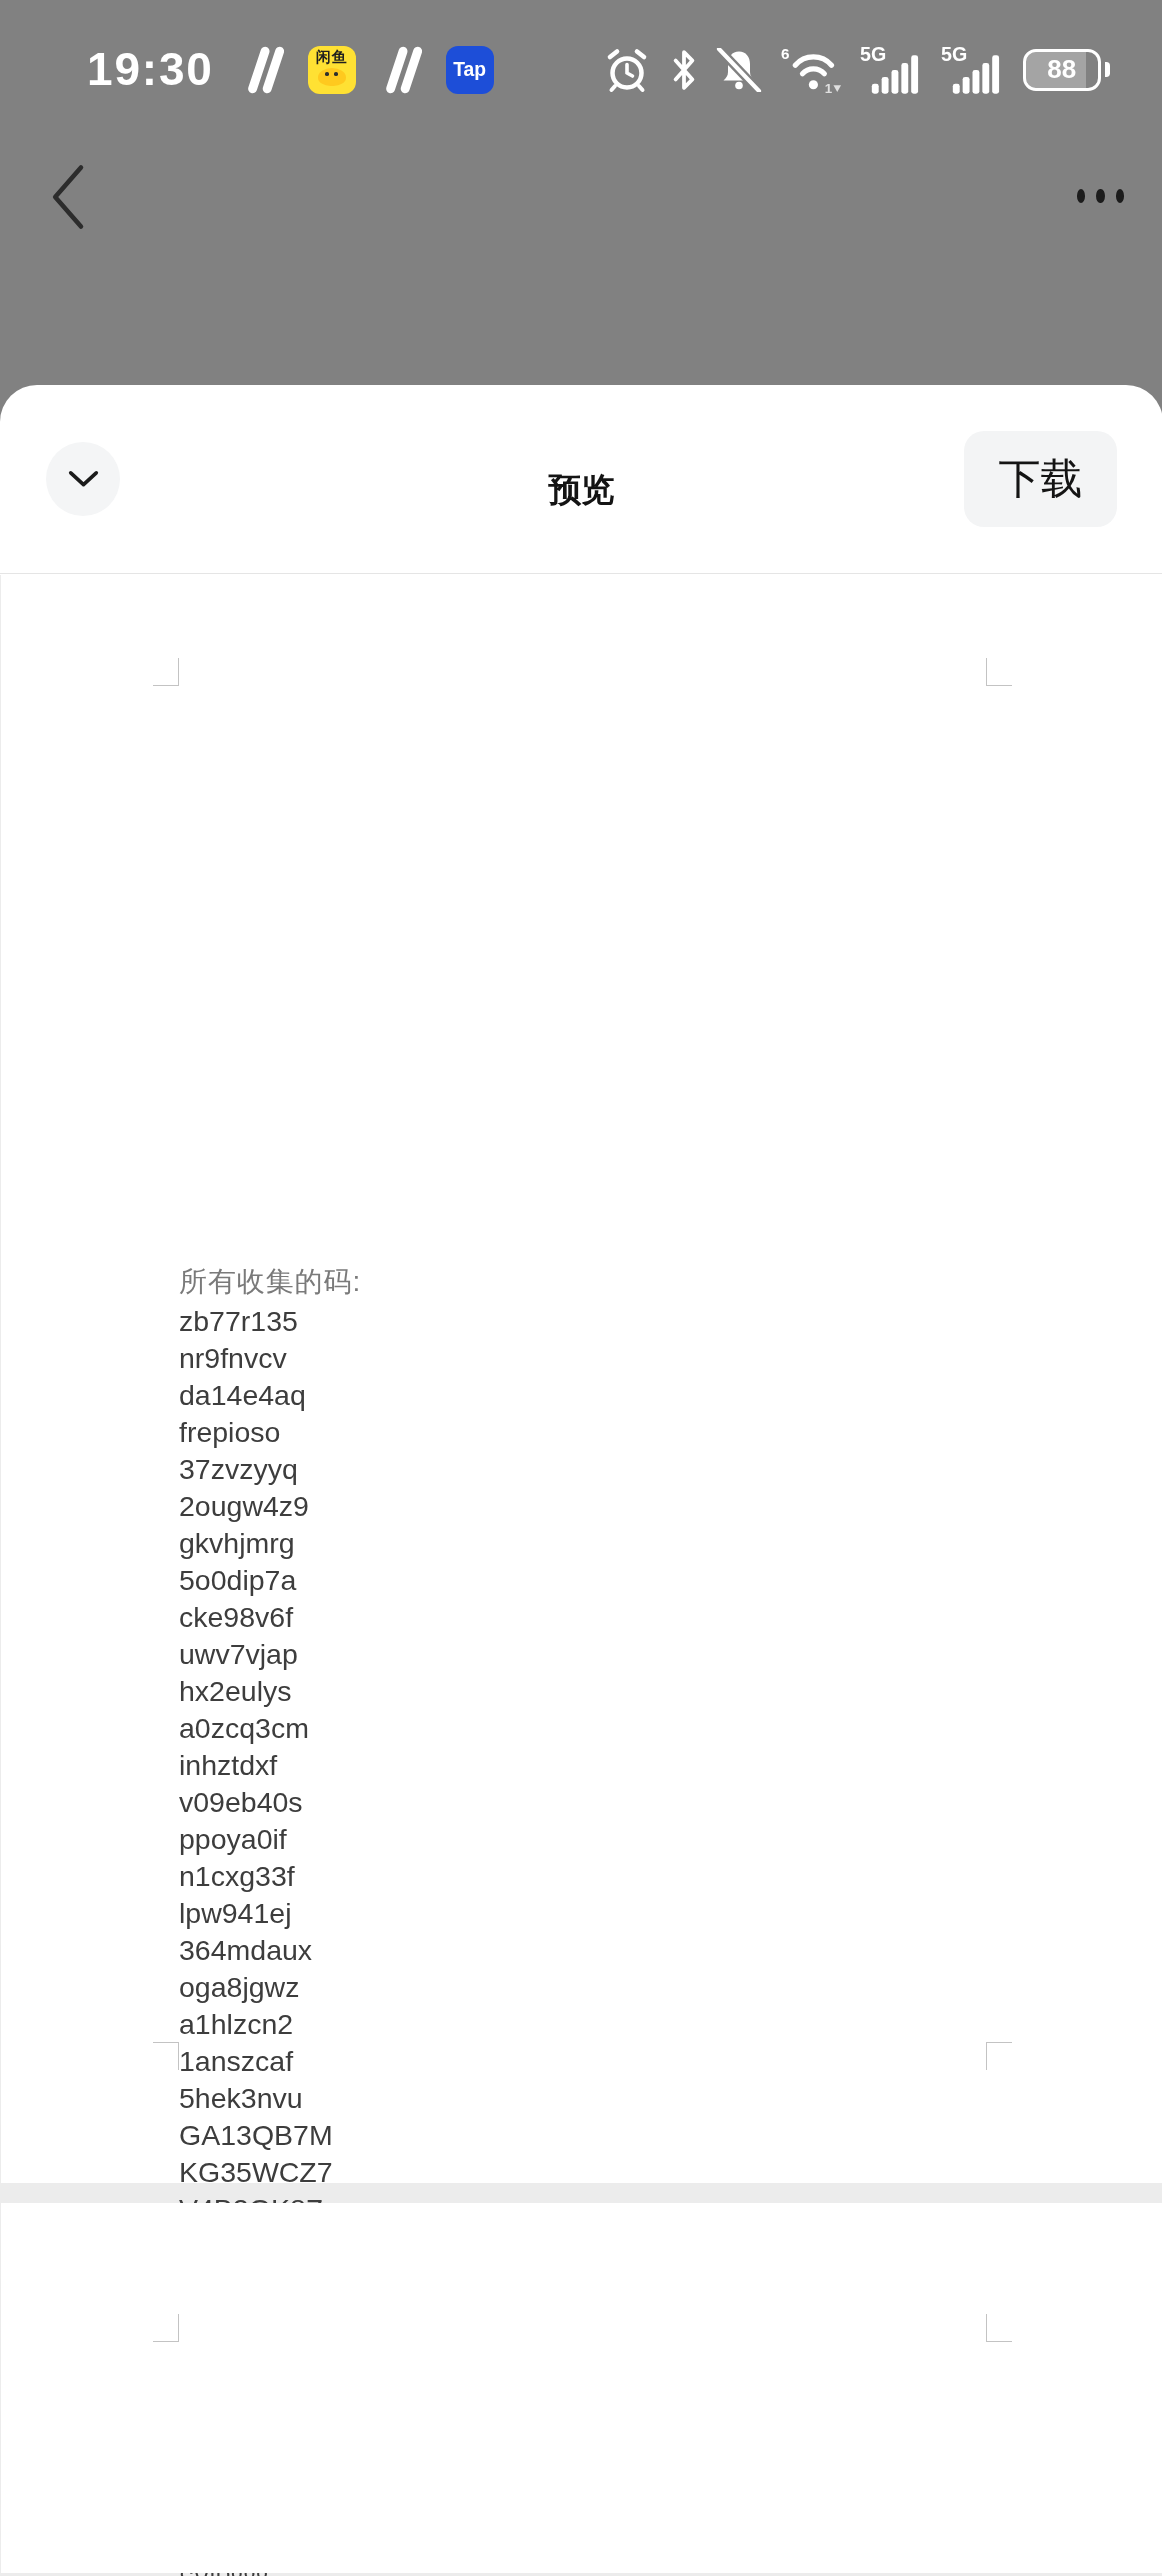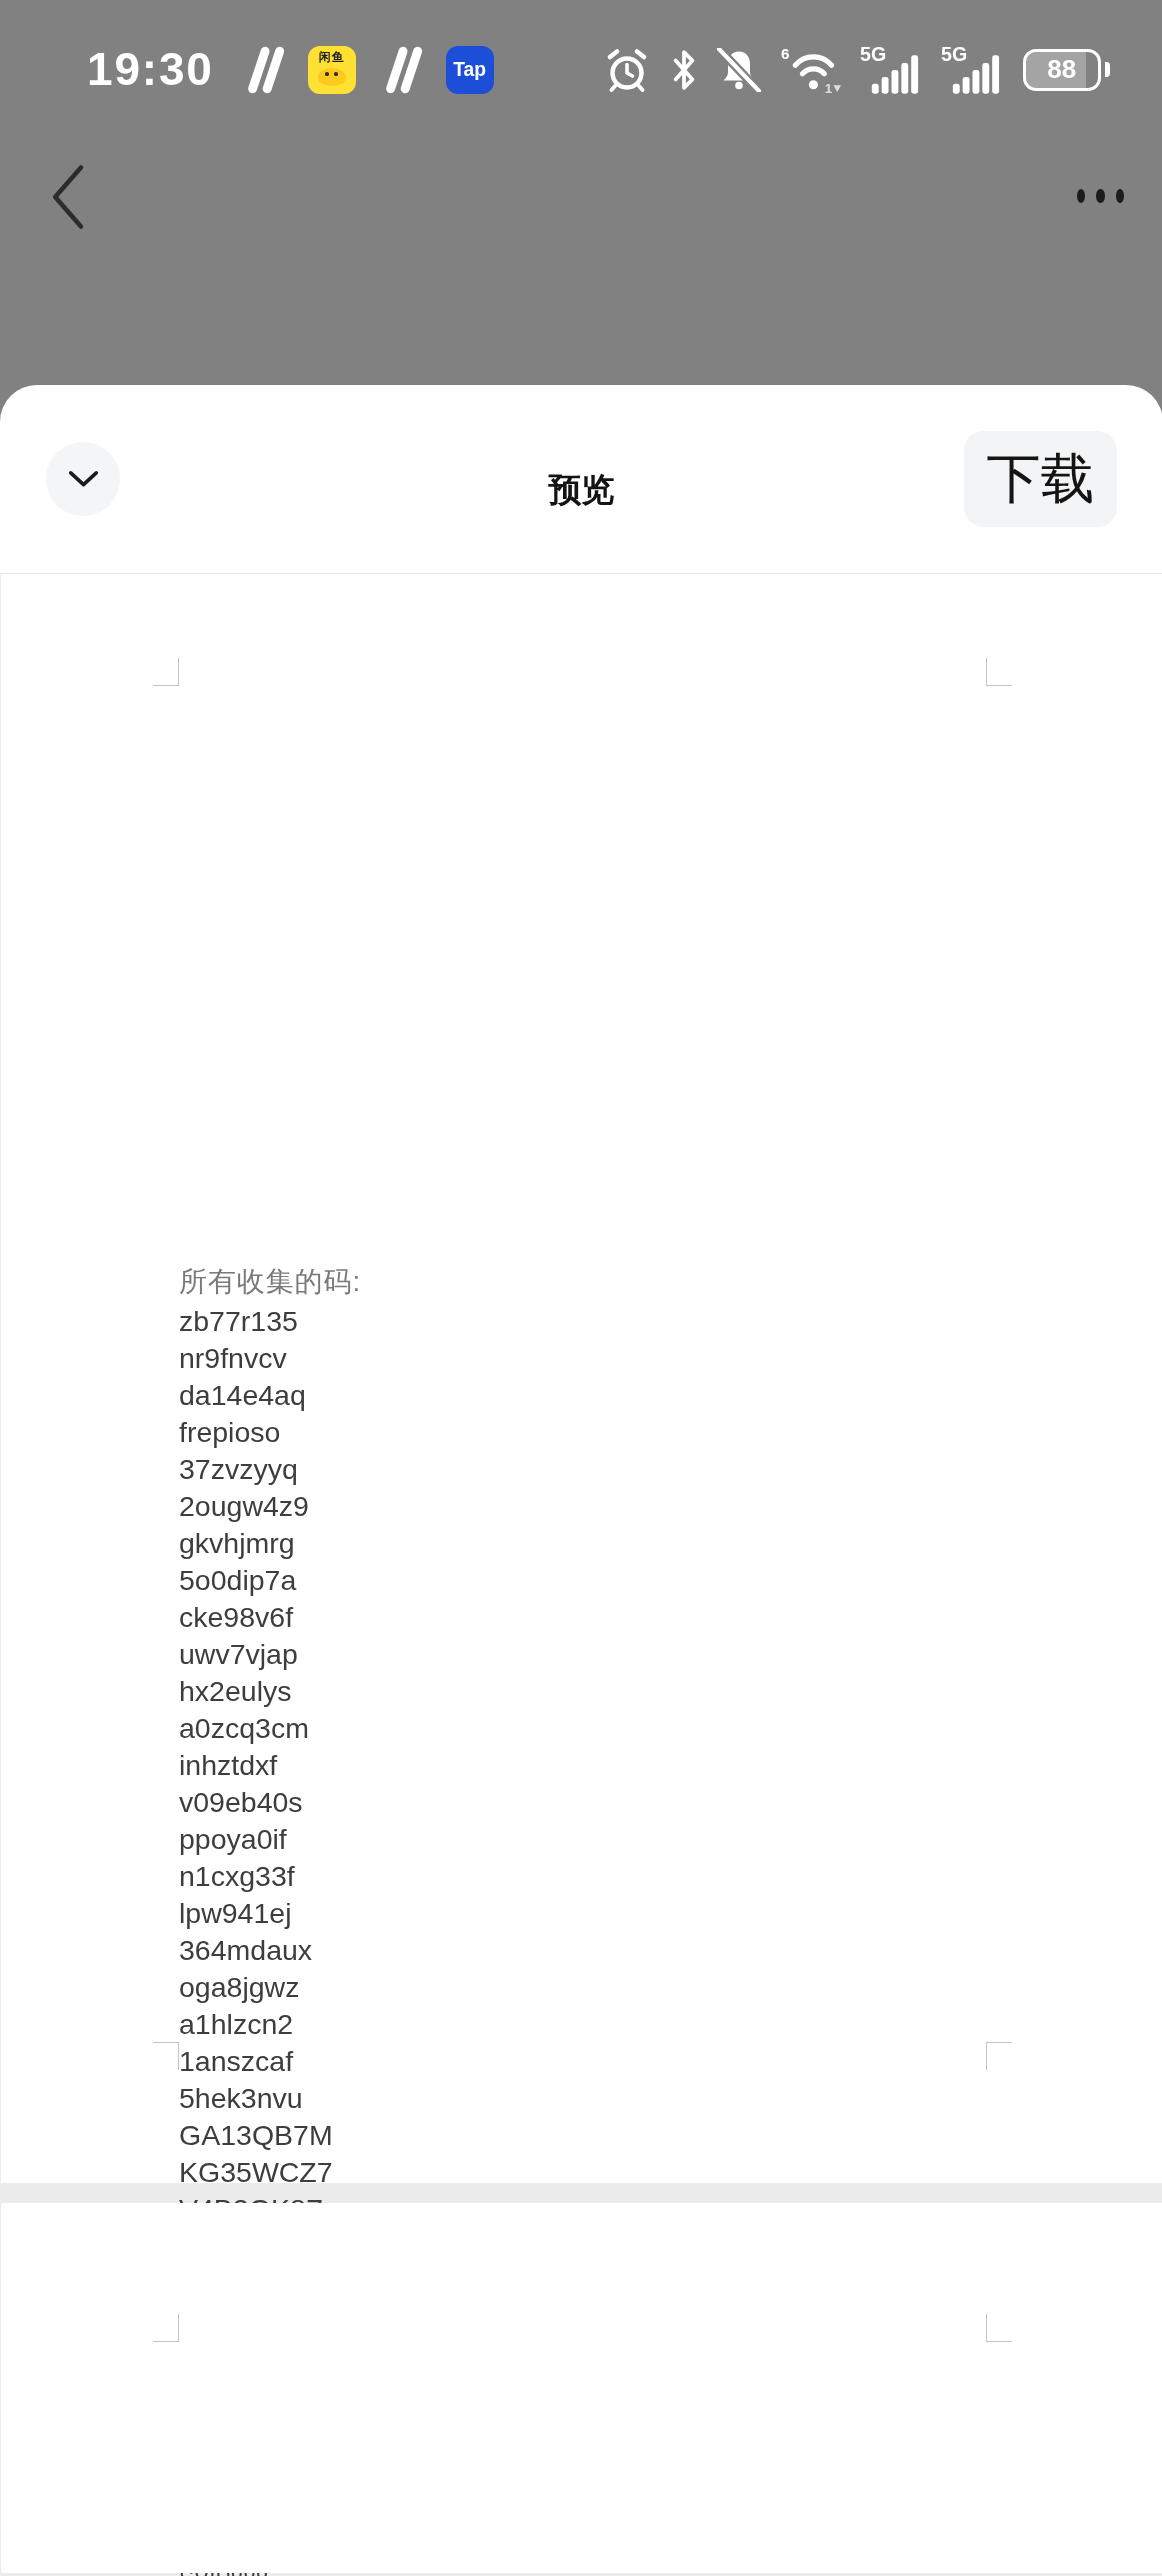--- a/index.html
+++ b/index.html
@@ -17,21 +17,21 @@
   }
   .sb-time { font-size:46px; font-weight:600; letter-spacing:1.8px; line-height:77px; }
   .sb-left { display:flex; align-items:center; gap:24px; margin-left:28px; }
   .sb-right { display:flex; align-items:center; gap:18.4px; margin-left:auto; }
   .app-badge {
     width:48px; height:48px; border-radius:12px;
     display:flex; flex-direction:column; align-items:center; justify-content:flex-start;
     overflow:hidden;
   }
   .app-badge.xianyu { background:#ffe133; }
-  .xianyu-txt { font-size:12px; font-weight:700; color:#1f1f1f; line-height:18.4px; margin-top:2.8px; letter-spacing:0.9px; }
+  .xianyu-txt { font-size:15px; font-weight:700; color:#1f1f1f; line-height:18.4px; margin-top:2.8px; letter-spacing:0.9px; }
   .xianyu-fish { position:relative; width:28px; height:18.4px; background:#ffc91e; border-radius:50% 50% 45% 45%; margin-top:0.9px; }
   .xianyu-fish i { position:absolute; top:4.6px; width:3.7px; height:3.7px; border-radius:50%; background:#2e2e2e; }
   .xianyu-fish i.e1 { left:7.4px; } .xianyu-fish i.e2 { left:16.6px; }
   .app-badge.tap { background:#1d4ed8; justify-content:center; }
   .tap-txt { font-size:19.3px; font-weight:700; color:#fff; }
   .battery { position:relative; width:78px; height:42px; border:3.2px solid #fff; border-radius:13px;
     display:flex; align-items:center; justify-content:center; overflow:hidden; }
   .battery-fill { position:absolute; left:0; top:0; bottom:0; width:84%; background:rgba(255,255,255,.28); }
   .battery-num { position:relative; font-size:26px; font-weight:700; color:#fff; letter-spacing:0; }
   .battery-nub { width:5.5px; height:15.6px; background:#fff; border-radius:0 3.7px 3.7px 0; margin-left:3.7px; }
@@ -43,21 +43,21 @@
 
   
   .sheet { position:absolute; left:0; right:0; top:385px; bottom:0;
     background:#ffffff; border-radius:37px 37px 0 0; }
   .collapse-btn { position:absolute; left:46px; top:57px; width:74px; height:74px; border-radius:50%;
     background:#f4f5f6; display:flex; align-items:center; justify-content:center; cursor:pointer; }
   .sheet-title { position:absolute; left:0; right:0; top:83px; text-align:center;
     font-size:33px; font-weight:600; color:#141414; }
   .download-btn { position:absolute; right:46px; top:46px; width:153px; height:96px;
     border-radius:20px; background:#f3f4f5; display:flex; align-items:center; justify-content:center;
-    font-size:54px; font-weight:500; color:#141414; cursor:pointer; }
+    font-size:42px; font-weight:500; color:#141414; cursor:pointer; }
   .sheet-divider { position:absolute; left:0; right:0; top:188px; height:0; border-top:1.8px solid #e5e5e5; }
 
   
   .preview { position:absolute; left:0; right:0; top:190px; bottom:0; background:#ececec; }
   .page { position:absolute; left:0; right:0; background:#ffffff;
     border-left:0.9px solid #ececec; border-right:0.9px solid #ececec; }
   .page1 { top:0; height:1608px;padding-left:28px; }
   .page2 { top:1628px; height:370px; }
 
   .mark { position:absolute; width:26px; height:28px; }

